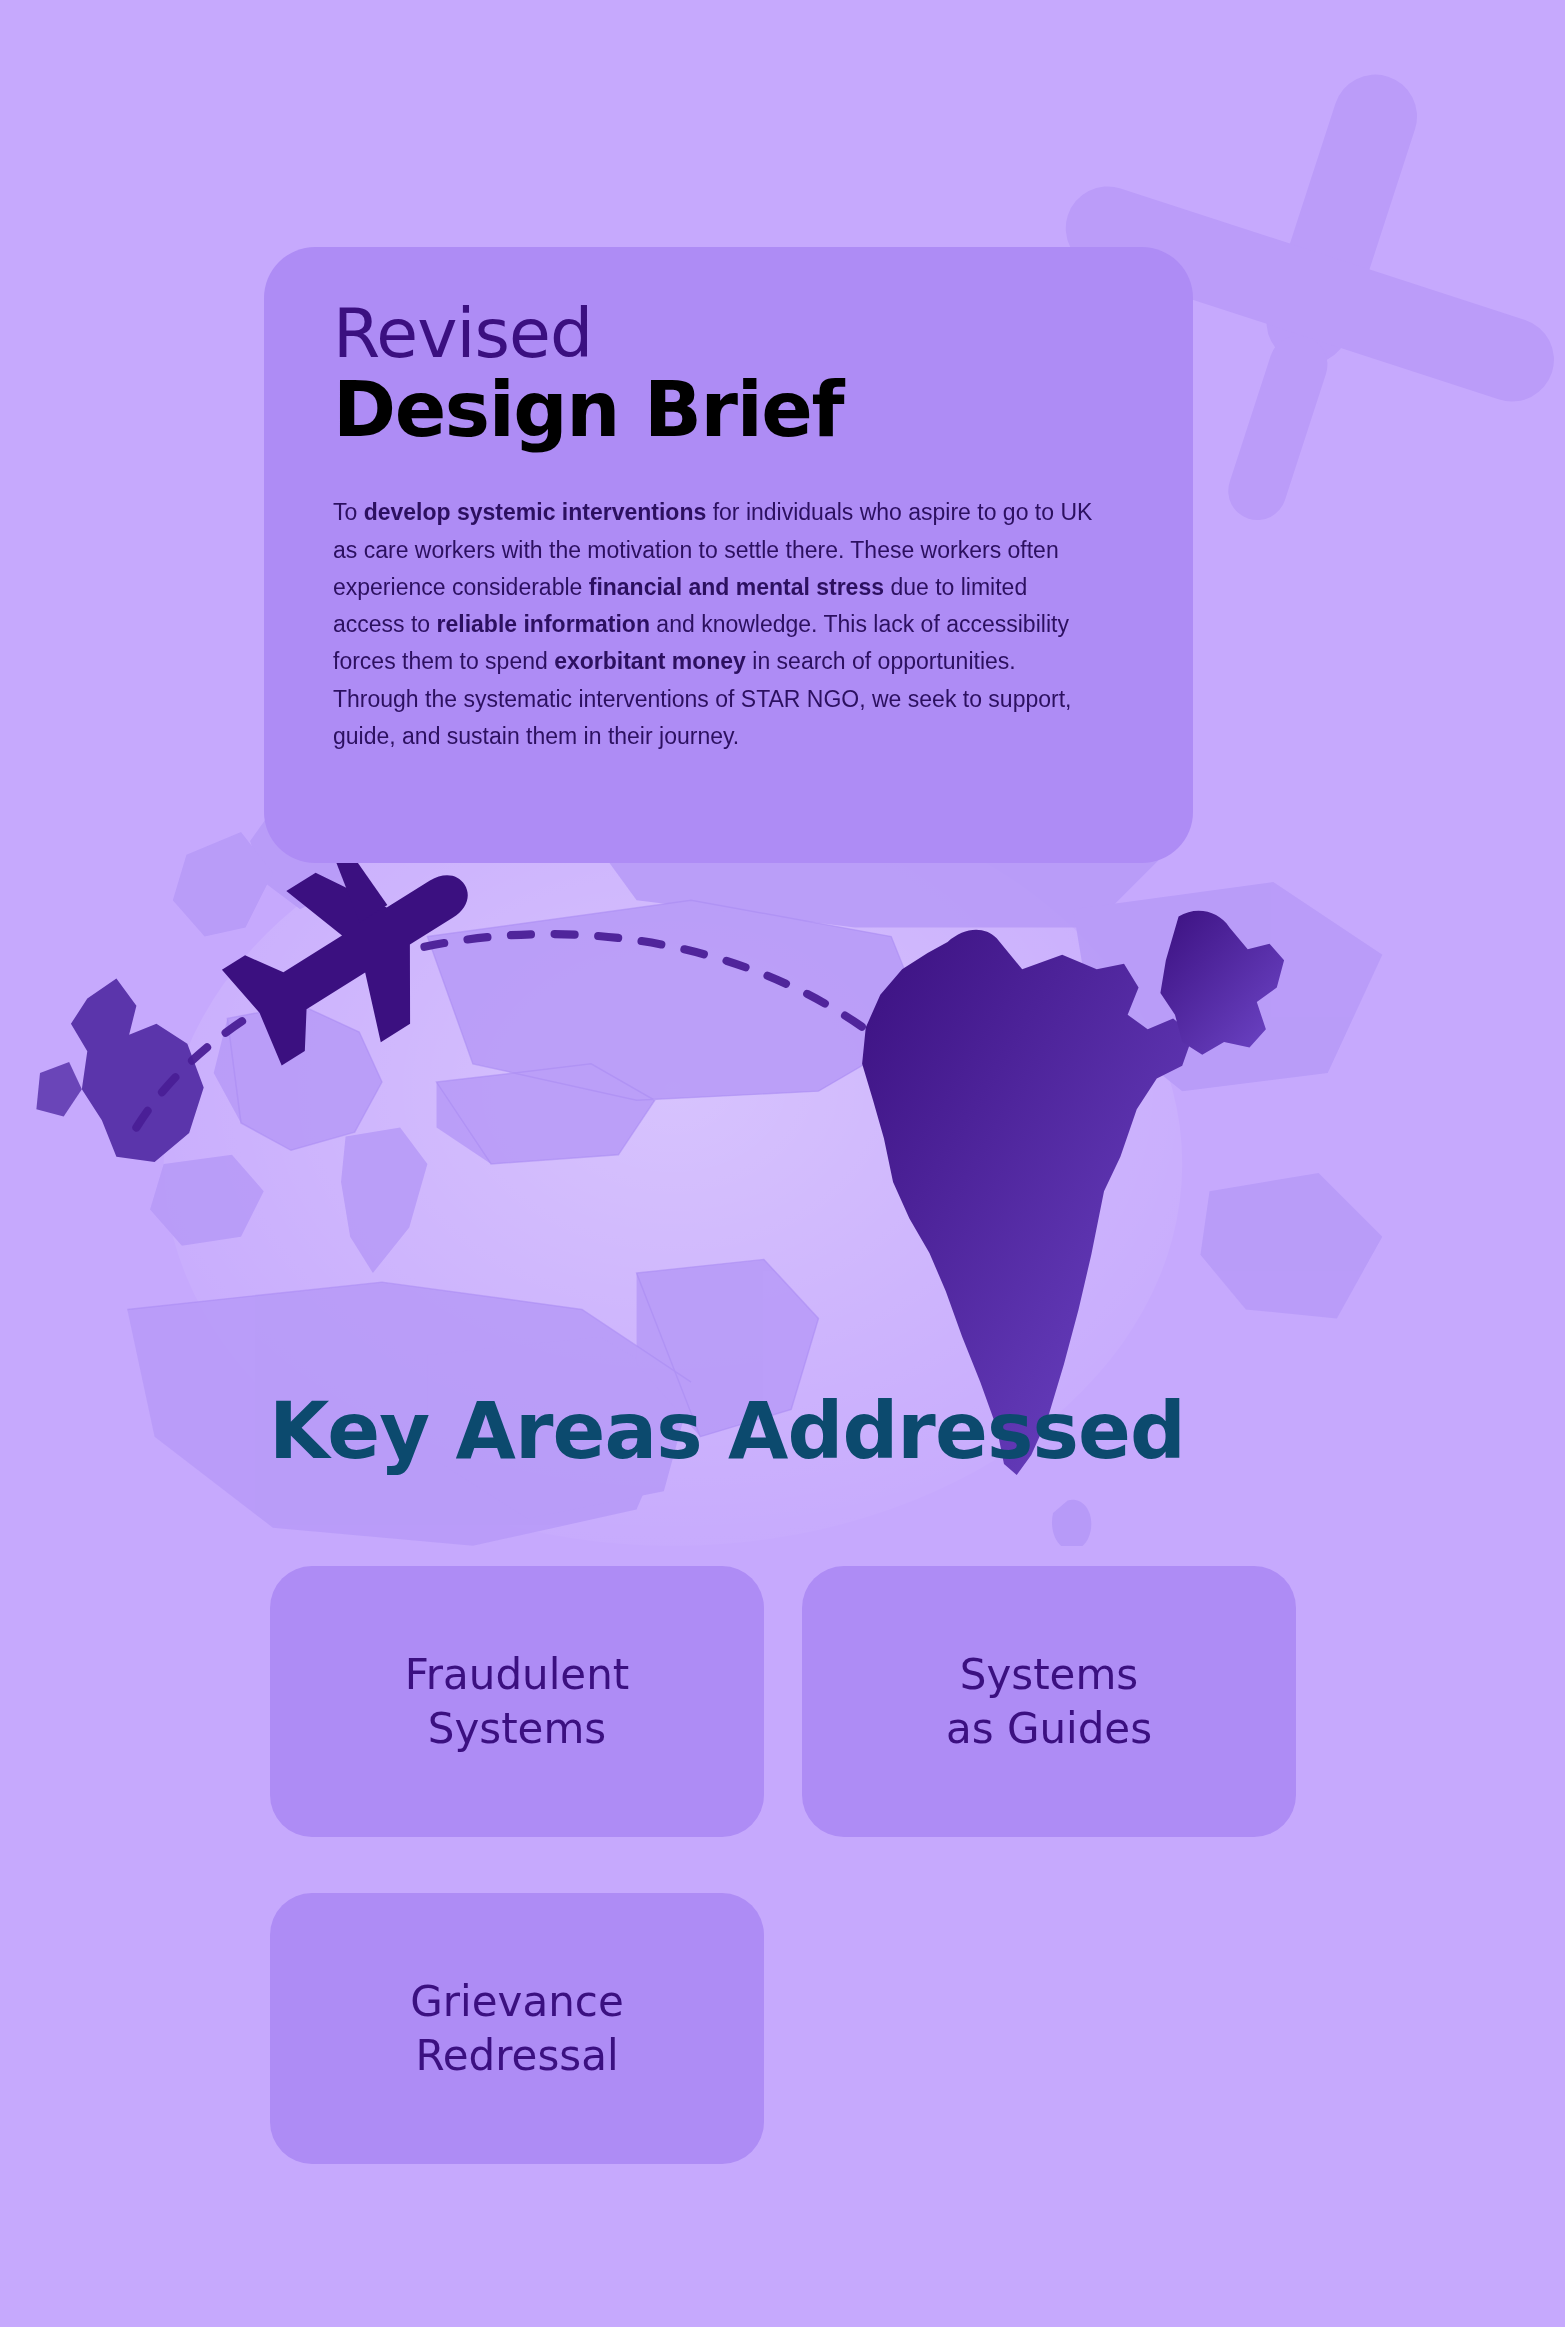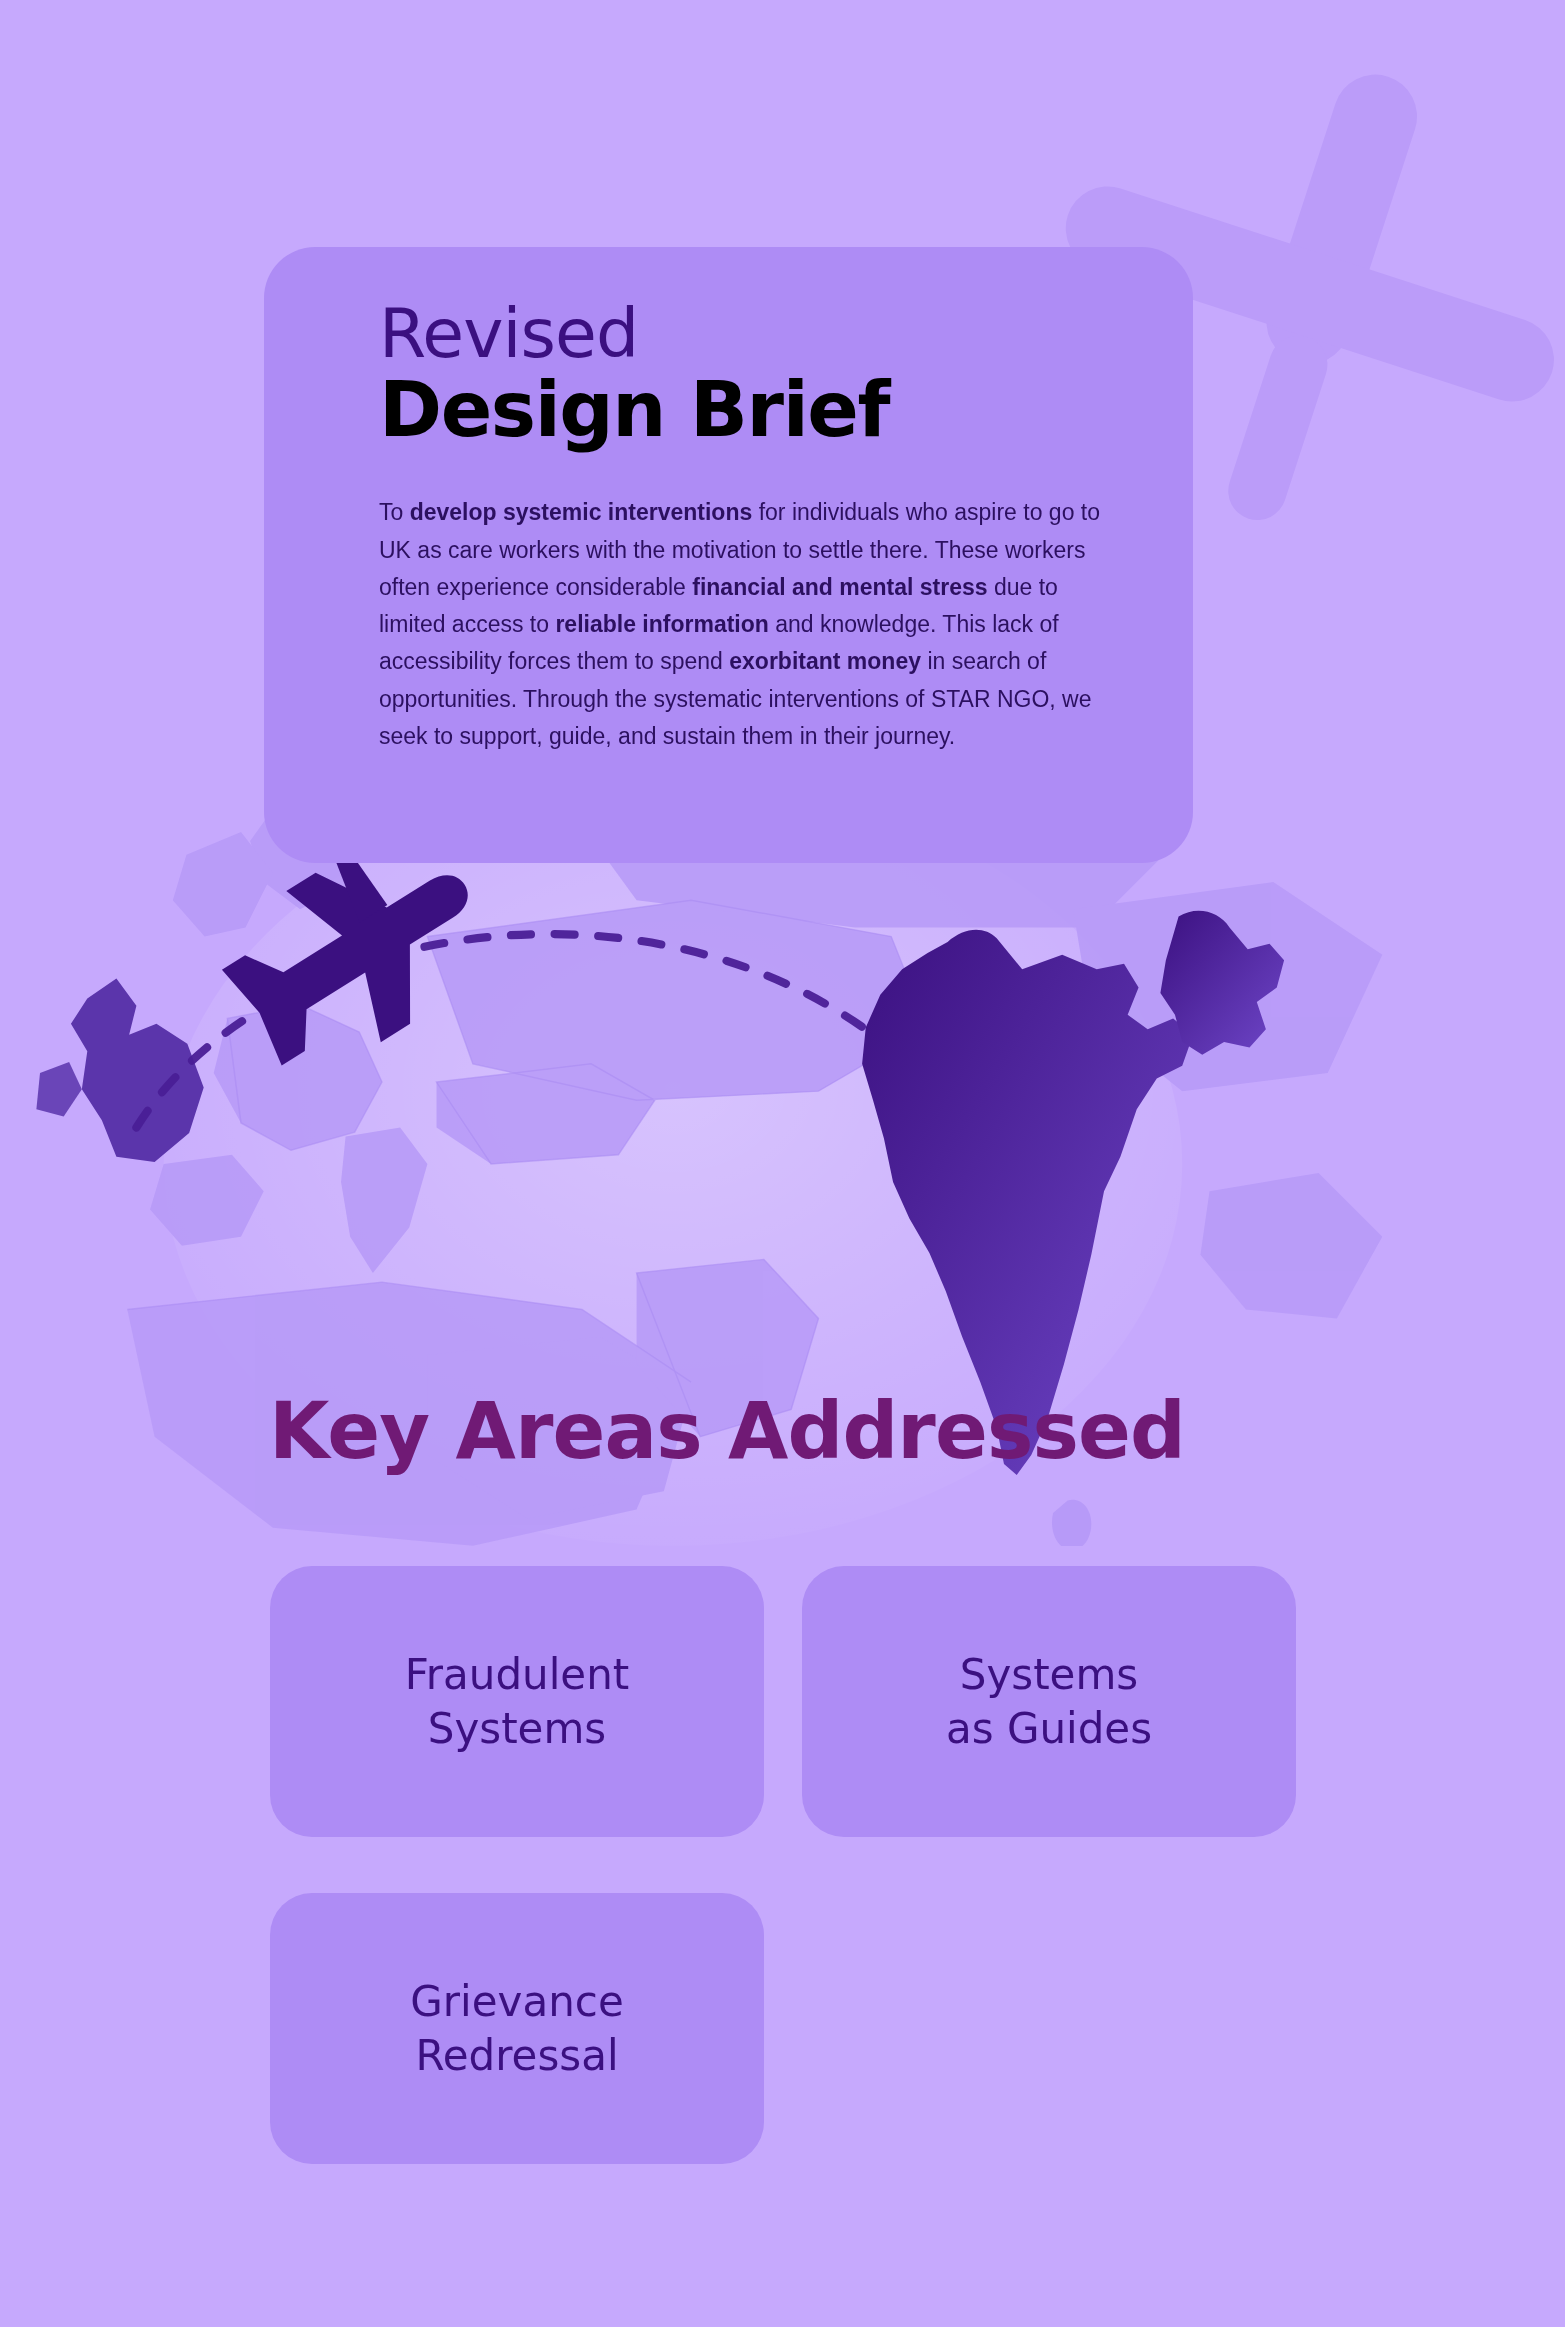--- a/index.html
+++ b/index.html
@@ -40,21 +40,21 @@
 
   
   .brief-card {
     position:absolute;
     left:264px;
     top:247px;
     width:929px;
     height:616px;
     background:#ae8cf5;
     border-radius:51px;
-    padding:53px 65px 0 115px;
+    padding:53px 65px 0 69px;
   }
 
   .brief-title-light {
     font-size:68px;
     font-weight:400;
     line-height:1.0;
     color:#3b1080;
     letter-spacing:-0.9px;
   }
 
@@ -79,21 +79,21 @@
 
   
   .key-heading {
     position:absolute;
     left:0;
     top:1386px;
     width:1454px;
     text-align:center;
     font-size:78px;
     font-weight:700;
-    color:#701a75;
+    color:#0c4a6e;
     letter-spacing:-0.9px;
     font-family:"DejaVu Sans", sans-serif;
   }
 
   
   .cards-grid {
     position:absolute;
     left:270px;
     top:1566px;
     width:1026px;

